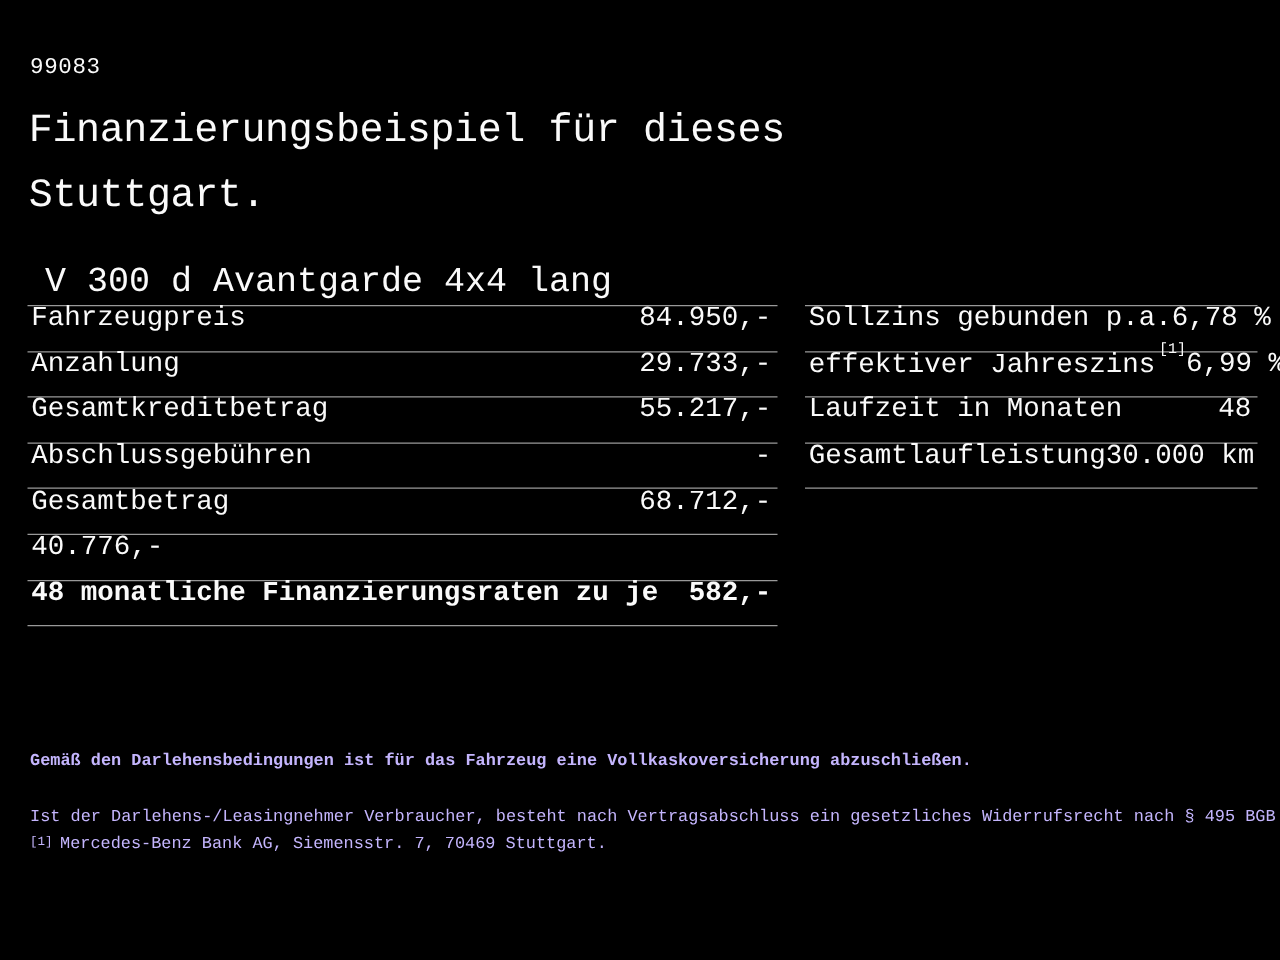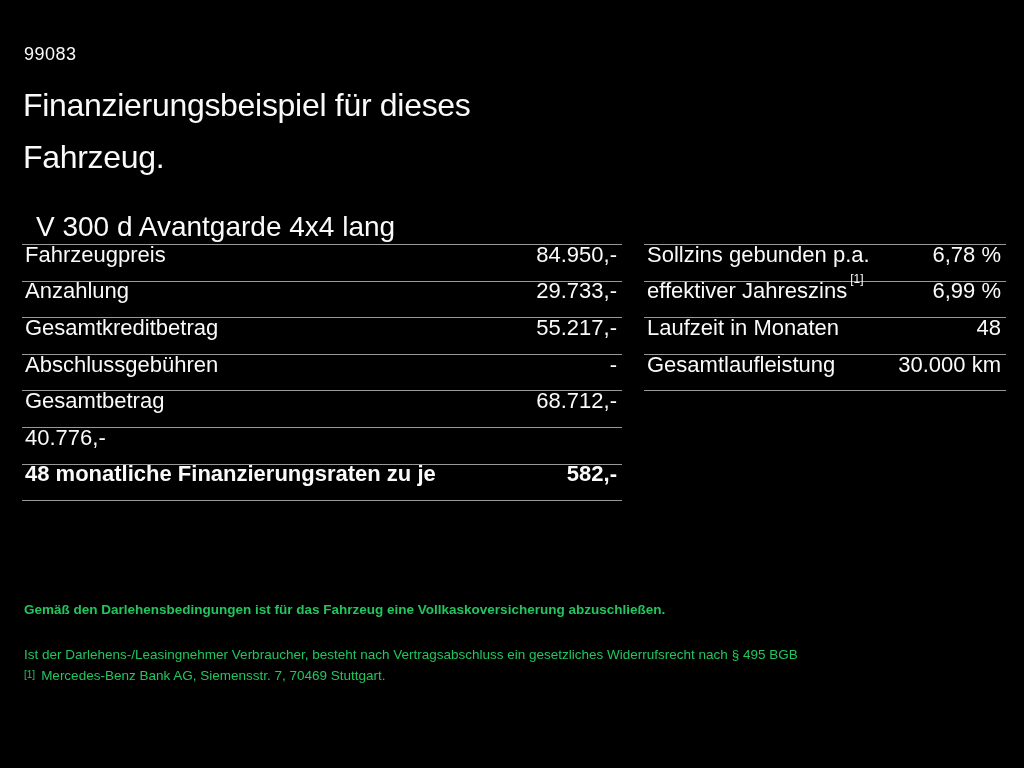--- a/index.html
+++ b/index.html
@@ -7,21 +7,21 @@
     margin: 0;
     padding: 0;
     background: #000000;
   }
   .page {
     position: relative;
     width: 1024px;
     height: 768px;
     background: #000000;
     color: #fafafa;
-    font-family: Liberation Sans, sans-serif;
+    font-family: Liberation Mono, monospace;
     overflow: hidden;
   }
   .doc-number {
     position: absolute;
     left: 24px;
     top: 44px;
     font-size: 18px;
     letter-spacing: 0.5px;
   }
   .title {
@@ -66,21 +66,21 @@
     position: relative;
     top: -7px;
     margin-left: 3px;
     letter-spacing: 0;
   }
   .footer-line {
     position: absolute;
     left: 24px;
     margin: 0;
     font-size: 13.5px;
-    color: #22c55e;
+    color: #c4b5fd;
     white-space: nowrap;
   }
   .fline1 { top: 602px; font-weight: 700; }
   .fline2 { top: 626px; }
   .fline3 { top: 647px; }
   .fline4 { top: 668px; }
   .fn-marker {
     font-size: 10px;
     position: relative;
     top: -2px;
@@ -89,21 +89,21 @@
 </style>
 </head>
 <body>
 
 <div class="page">
 
   <div class="doc-number">99083</div>
 
   <h1 class="title">
     <span class="title-line">Finanzierungsbeispiel für dieses</span>
-    <span class="title-line">Fahrzeug.</span>
+    <span class="title-line">Stuttgart.</span>
   </h1>
 
   <div class="subtitle">V 300 d Avantgarde 4x4 lang</div>
 
   <div class="fin-table left">
     <div class="row">
       <span class="lbl">Fahrzeugpreis</span>
       <span class="val">84.950,-</span>
     </div>
     <div class="row">

